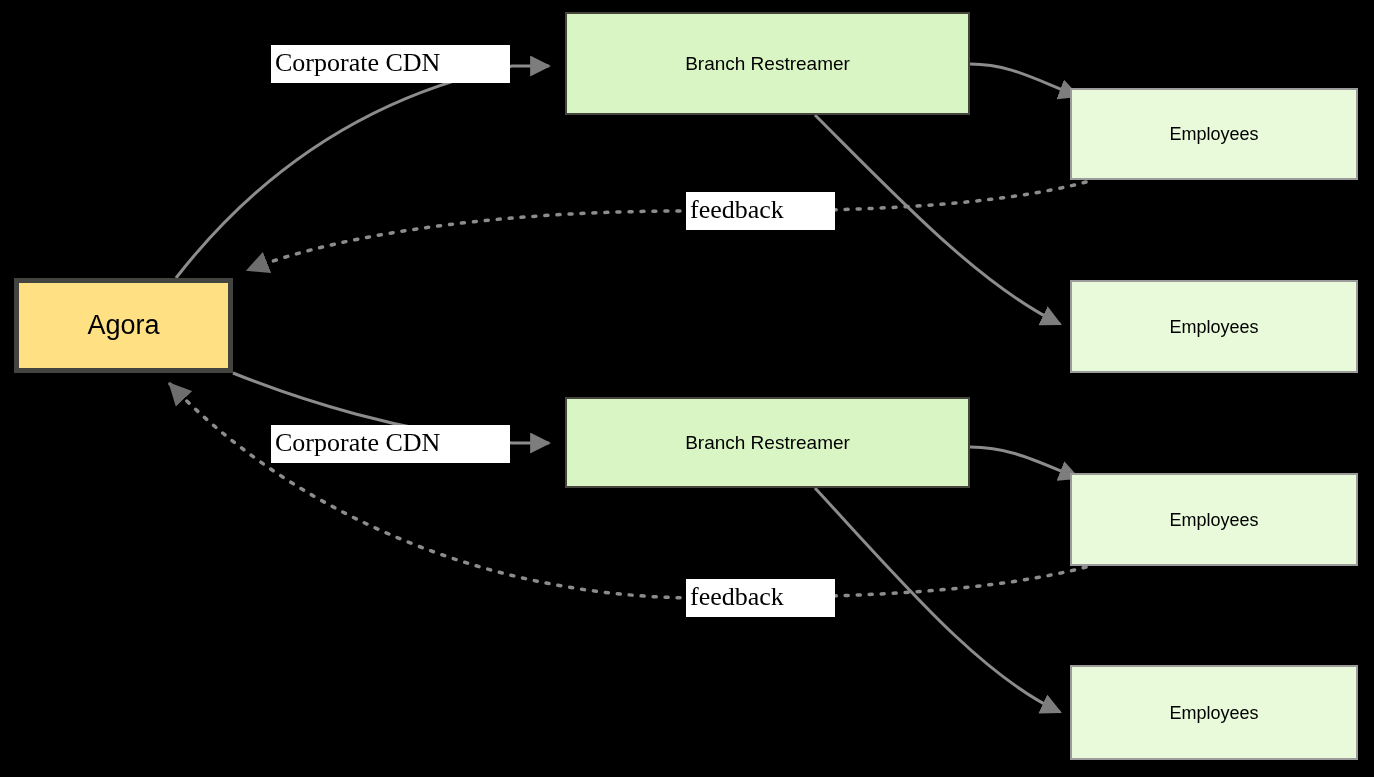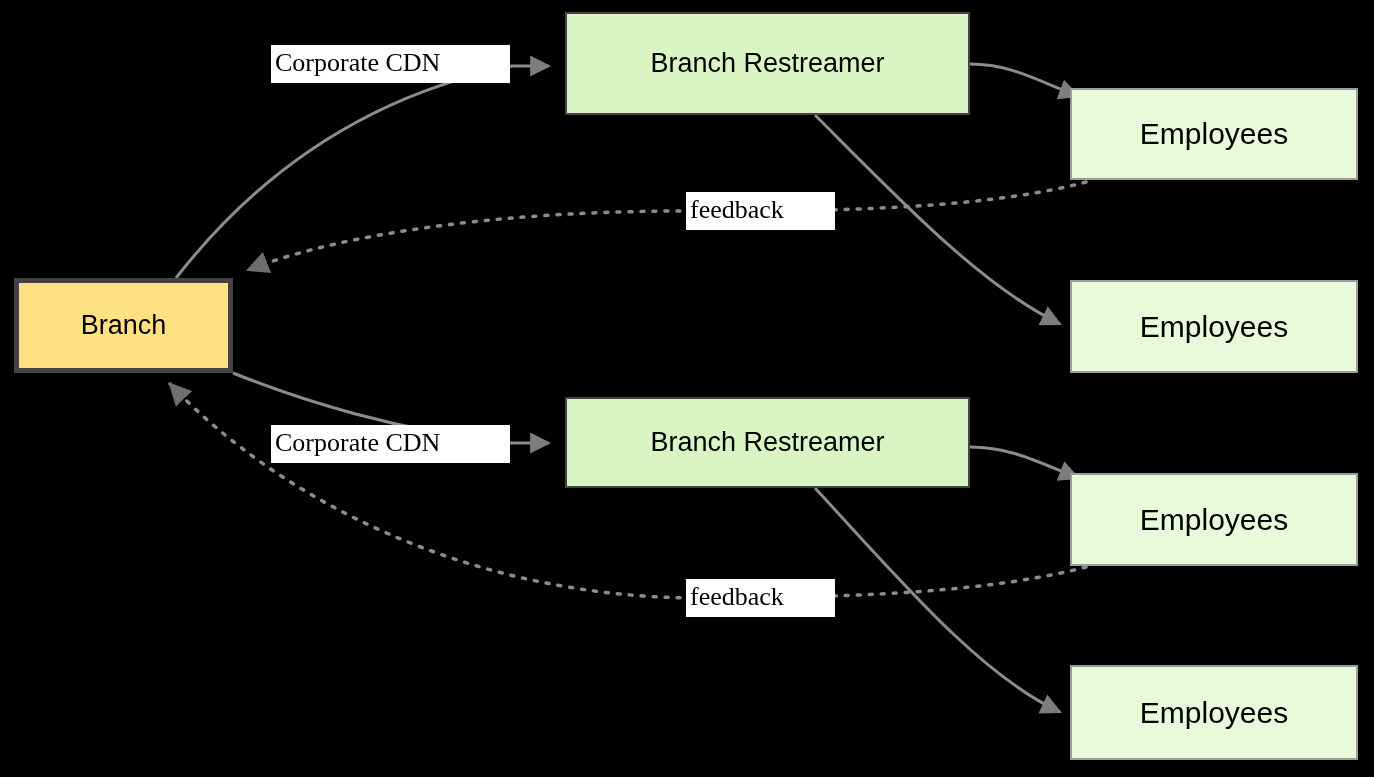--- a/index.html
+++ b/index.html
@@ -36,26 +36,26 @@
     line-height: 1;
   }
   .node-agora {
     background: #ffe082;
     border: 5px solid #43433f;
     font-size: 27px;
   }
   .node-restreamer {
     background: #d9f5c4;
     border: 2px solid #46463f;
-    font-size: 27px;
+    font-size: 19px;
   }
   .node-employees {
     background: #e8fad9;
     border: 2px solid #9b9b9b;
-    font-size: 30px;
+    font-size: 18px;
   }
   .edge-label {
     position: absolute;
     background: #ffffff;
     color: #000000;
     font-size: 26px;
     line-height: 1;
     padding: 5px 4px 6px 4px;
     white-space: nowrap;
     z-index: 8;
@@ -89,21 +89,21 @@
     <path d="M 970 447 C 1012 447, 1040 463, 1078 478" fill="none" stroke="#8c8c8c" stroke-width="3" marker-end="url(#arrow-solid)"></path>
 
     <path d="M 815 488 C 900 580, 980 675, 1060 712" fill="none" stroke="#8c8c8c" stroke-width="3" marker-end="url(#arrow-solid)"></path>
 
     <path d="M 1086 182 C 1000 205, 870 212, 700 211 C 520 210, 350 230, 248 270" fill="none" stroke="#8c8c8c" stroke-width="3.5" stroke-dasharray="3 9" stroke-linecap="round" marker-end="url(#arrow-dashed)"></path>
 
     <path d="M 1086 567 C 1000 590, 870 598, 700 598 C 470 598, 280 500, 170 384" fill="none" stroke="#8c8c8c" stroke-width="3.5" stroke-dasharray="3 9" stroke-linecap="round" marker-end="url(#arrow-dashed)"></path>
   </svg>
 
   <div class="node node-agora" style="left:14px; top:278px; width:219px; height:95px;">
-    <span class="node-label">Branch</span>
+    <span class="node-label">Agora</span>
   </div>
 
   <div class="node node-restreamer" style="left:565px; top:12px; width:405px; height:103px;">
     <span class="node-label">Branch Restreamer</span>
   </div>
 
   <div class="node node-restreamer" style="left:565px; top:397px; width:405px; height:91px;">
     <span class="node-label">Branch Restreamer</span>
   </div>
 

